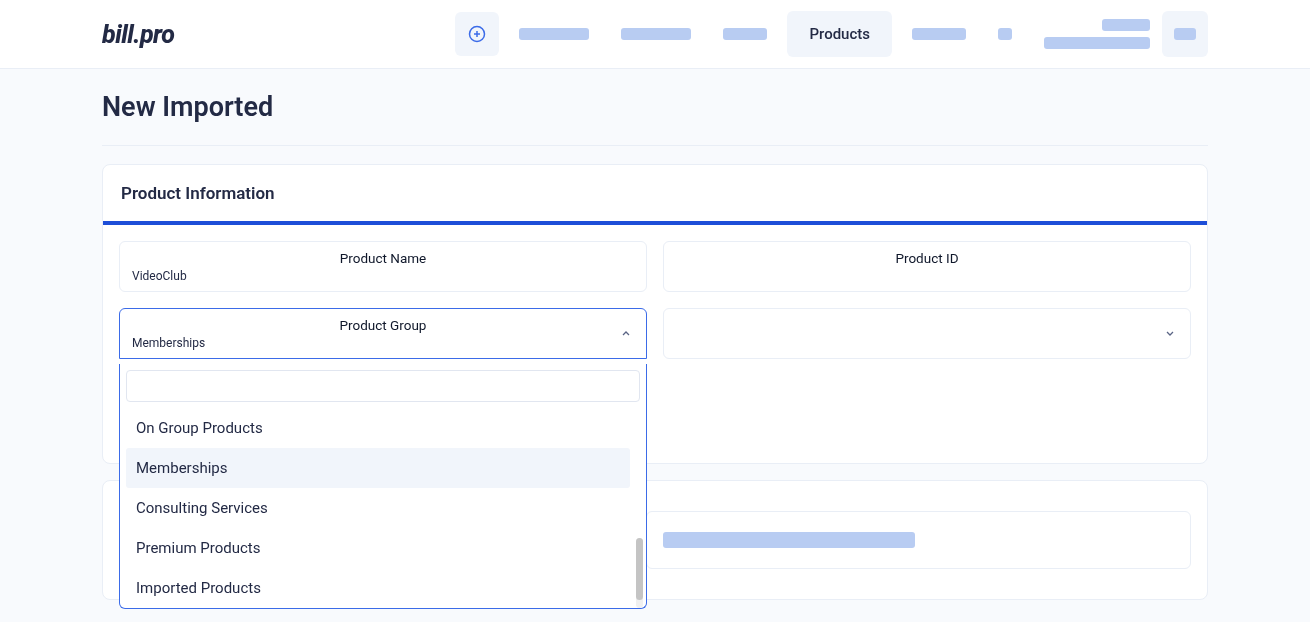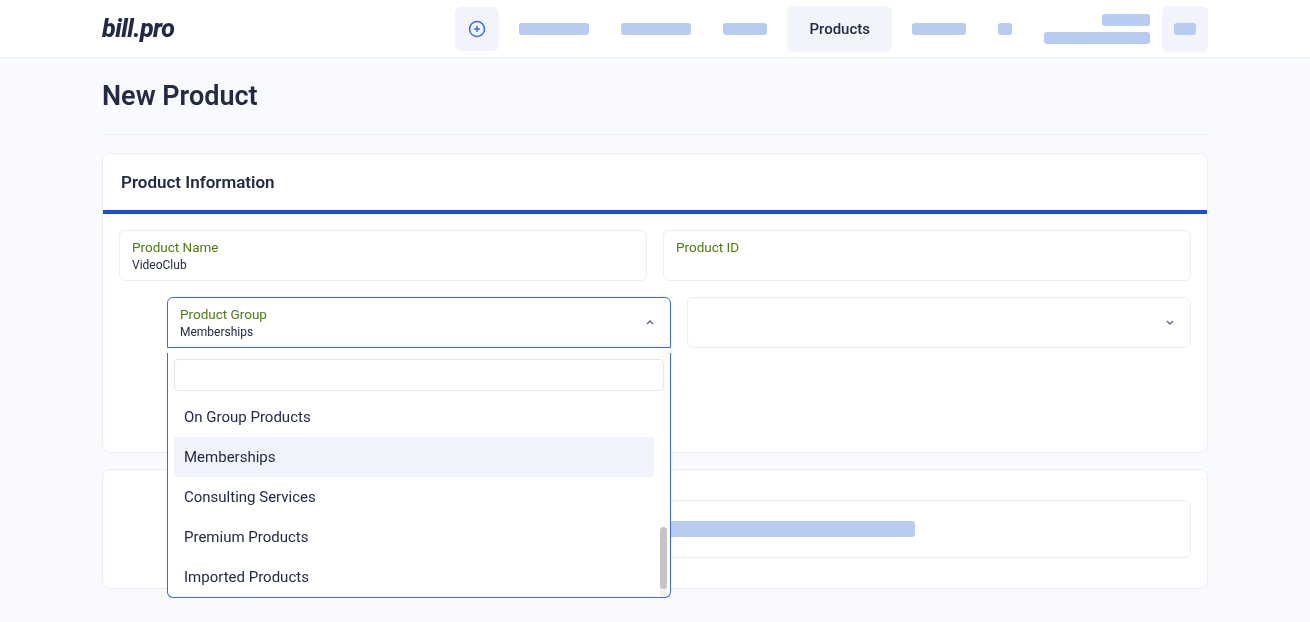--- a/index.html
+++ b/index.html
@@ -10,21 +10,21 @@
     body {
       font-family: -apple-system, BlinkMacSystemFont, "Segoe UI", Roboto, "Helvetica Neue", Arial, sans-serif;
       background: #f8fafd;
       color: #232a45;
       width: 1310px;
       height: 622px;
       overflow: hidden;
     }
     .header {
       background: #ffffff;
-      height: 58px;
+      height: 69px;
       border-bottom: 1px solid #e9eef6;
       display: flex;
       align-items: center;
       padding: 5px 102px;
       gap: 0;
     }
     .logo {
       font-size: 25px;
       font-weight: 800;
       color: #232a45;
@@ -130,22 +130,23 @@
       border-radius: 6px;
       padding: 8px 12px 8px 12px;
       background: #ffffff;
       position: relative;
     }
     .form-field.active {
       border-color: #3b6be8;
     }
     .field-label {
       font-size: 13.5px;
-      color: #4d7c0f;
+      color: #0f172a;
       margin-bottom: 3px;
+      text-align: center;
     }
     .field-value {
       font-size: 12px;
       color: #232a45;
       font-weight: 400;
     }
     .chevron {
       position: absolute;
       right: 14px;
       top: 50%;
@@ -258,36 +259,36 @@
         <div class="nav-placeholder" style="width: 106px;"></div>
       </div>
       <div class="nav-avatar">
         <div class="nav-placeholder" style="width: 22px;"></div>
       </div>
     </div>
   </div>
 </div>
 
 <div class="container">
-  <h1 class="page-title">New Product</h1>
+  <h1 class="page-title">New Imported</h1>
   <div class="divider"></div>
 
   <div class="card">
     <div class="card-header">Product Information</div>
     <div class="card-body">
       <div class="form-row">
         <div class="form-field">
           <div class="field-label">Product Name</div>
           <div class="field-value">VideoClub</div>
         </div>
         <div class="form-field">
           <div class="field-label">Product ID</div>
         </div>
       </div>
-      <div class="form-row" style="margin-bottom: 88px; margin-left: 48px;">
+      <div class="form-row" style="margin-bottom: 88px;">
         <div class="form-field active" style="border-bottom-left-radius:0; border-bottom-right-radius:0;">
           <div class="field-label">Product Group</div>
           <div class="field-value">Memberships</div>
           <span class="chevron">
             <svg width="12" height="12" viewBox="0 0 24 24" fill="none" stroke="#5a6485" stroke-width="2.5">
                 <polyline points="18 15 12 9 6 15"></polyline>
               </svg>
           </span>
 
           <div class="dropdown">

